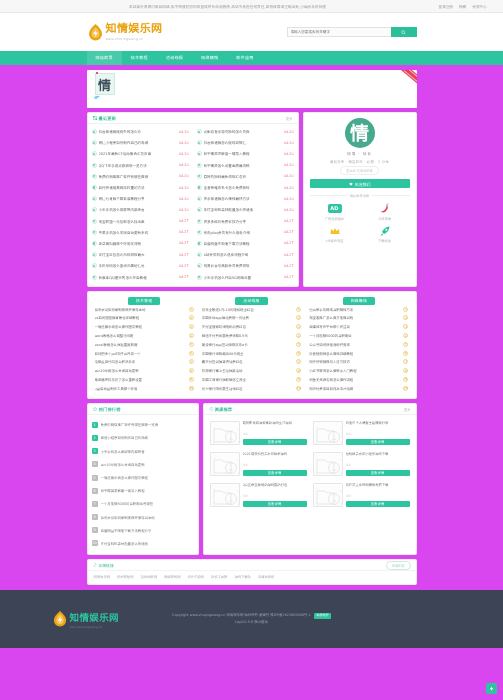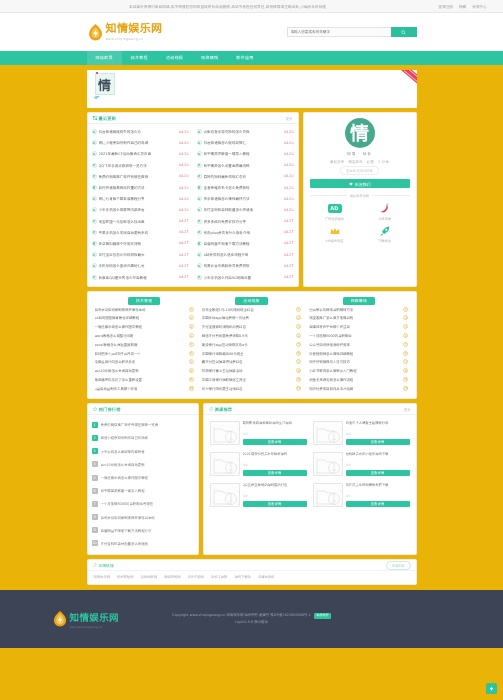--- a/index.html
+++ b/index.html
@@ -5,21 +5,21 @@
 <style>
   * { margin:0; padding:0; box-sizing:border-box; }
   html,body { width:503px; height:700px; }
   body {
     font-family:"DejaVu Sans","Liberation Sans",sans-serif;
     background:#f2f2f2;
     font-size:4.2px;
     color:#555;
     overflow:hidden;
   }
-  .page { width:503px; height:700px; position:relative; background:#eab308; }
+  .page { width:503px; height:700px; position:relative; background:#d946ef; }
 
   
   .topbar {
     height:13px; background:#f7f7f7; border-bottom:1px solid #e8e8e8;
     display:flex; align-items:center;
   }
   .topbar .inner { width:470px; margin:0 auto; display:flex; align-items:center; }
   .topbar .notice {
     flex:1; color:#999; font-size:3.6px; white-space:nowrap; overflow:hidden;
     text-align:center; letter-spacing:.1px;

